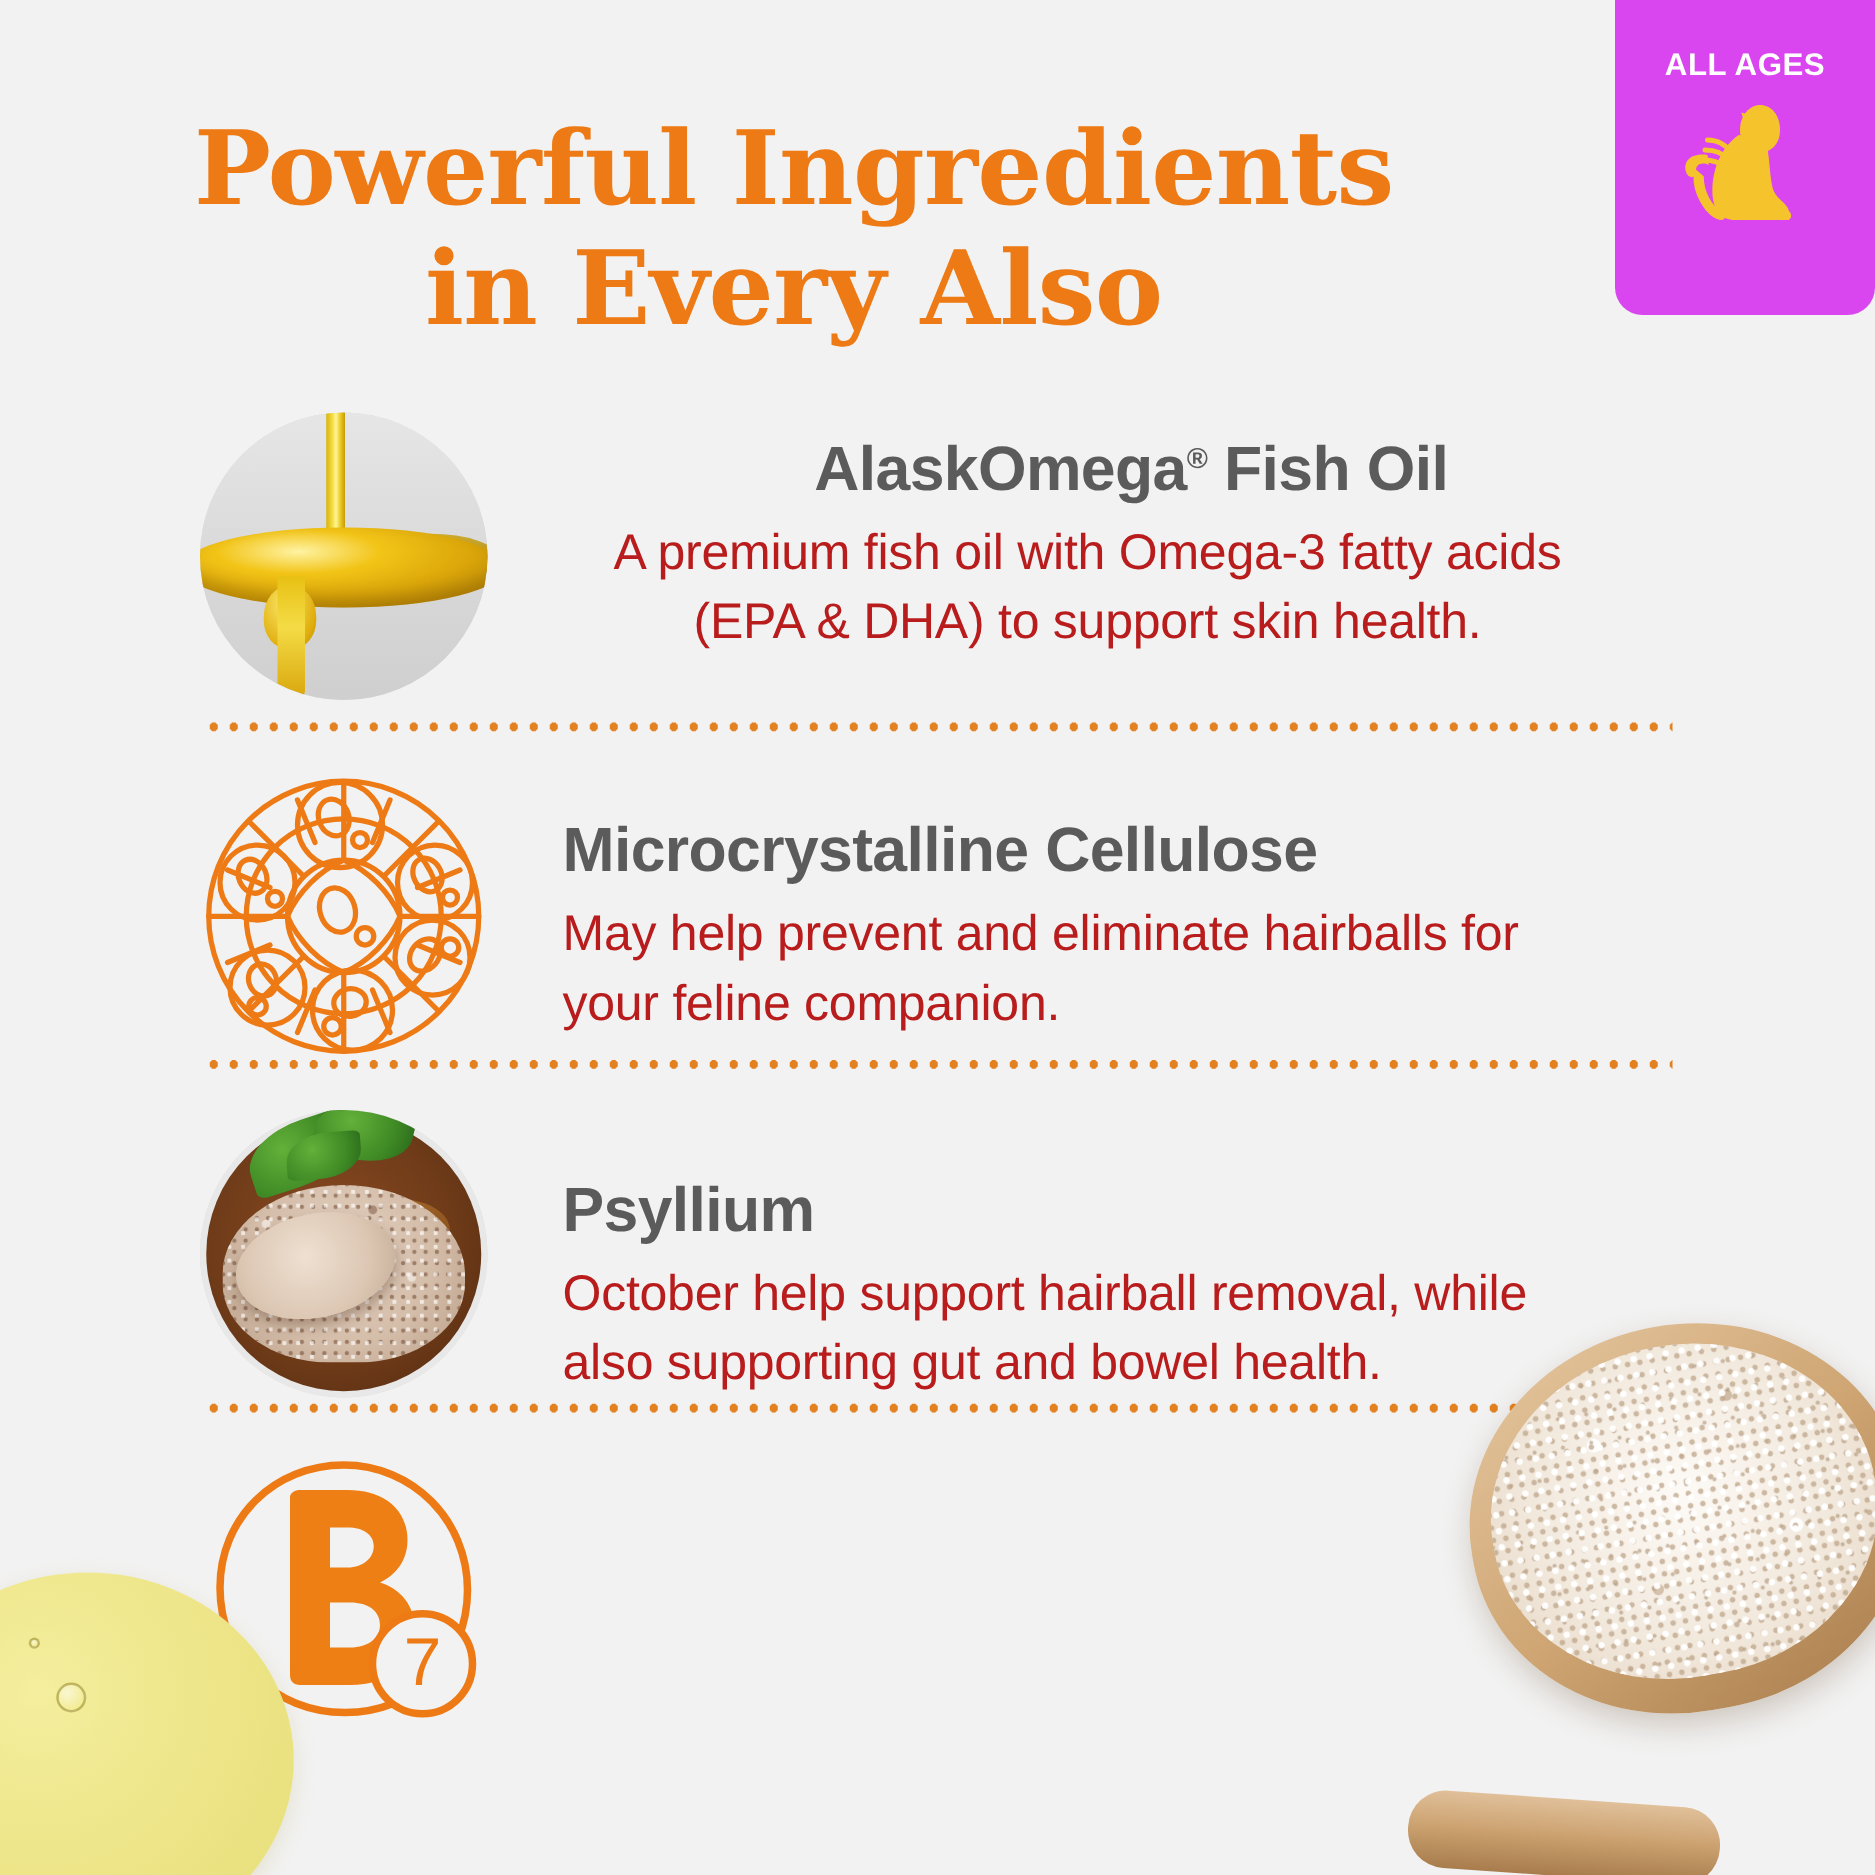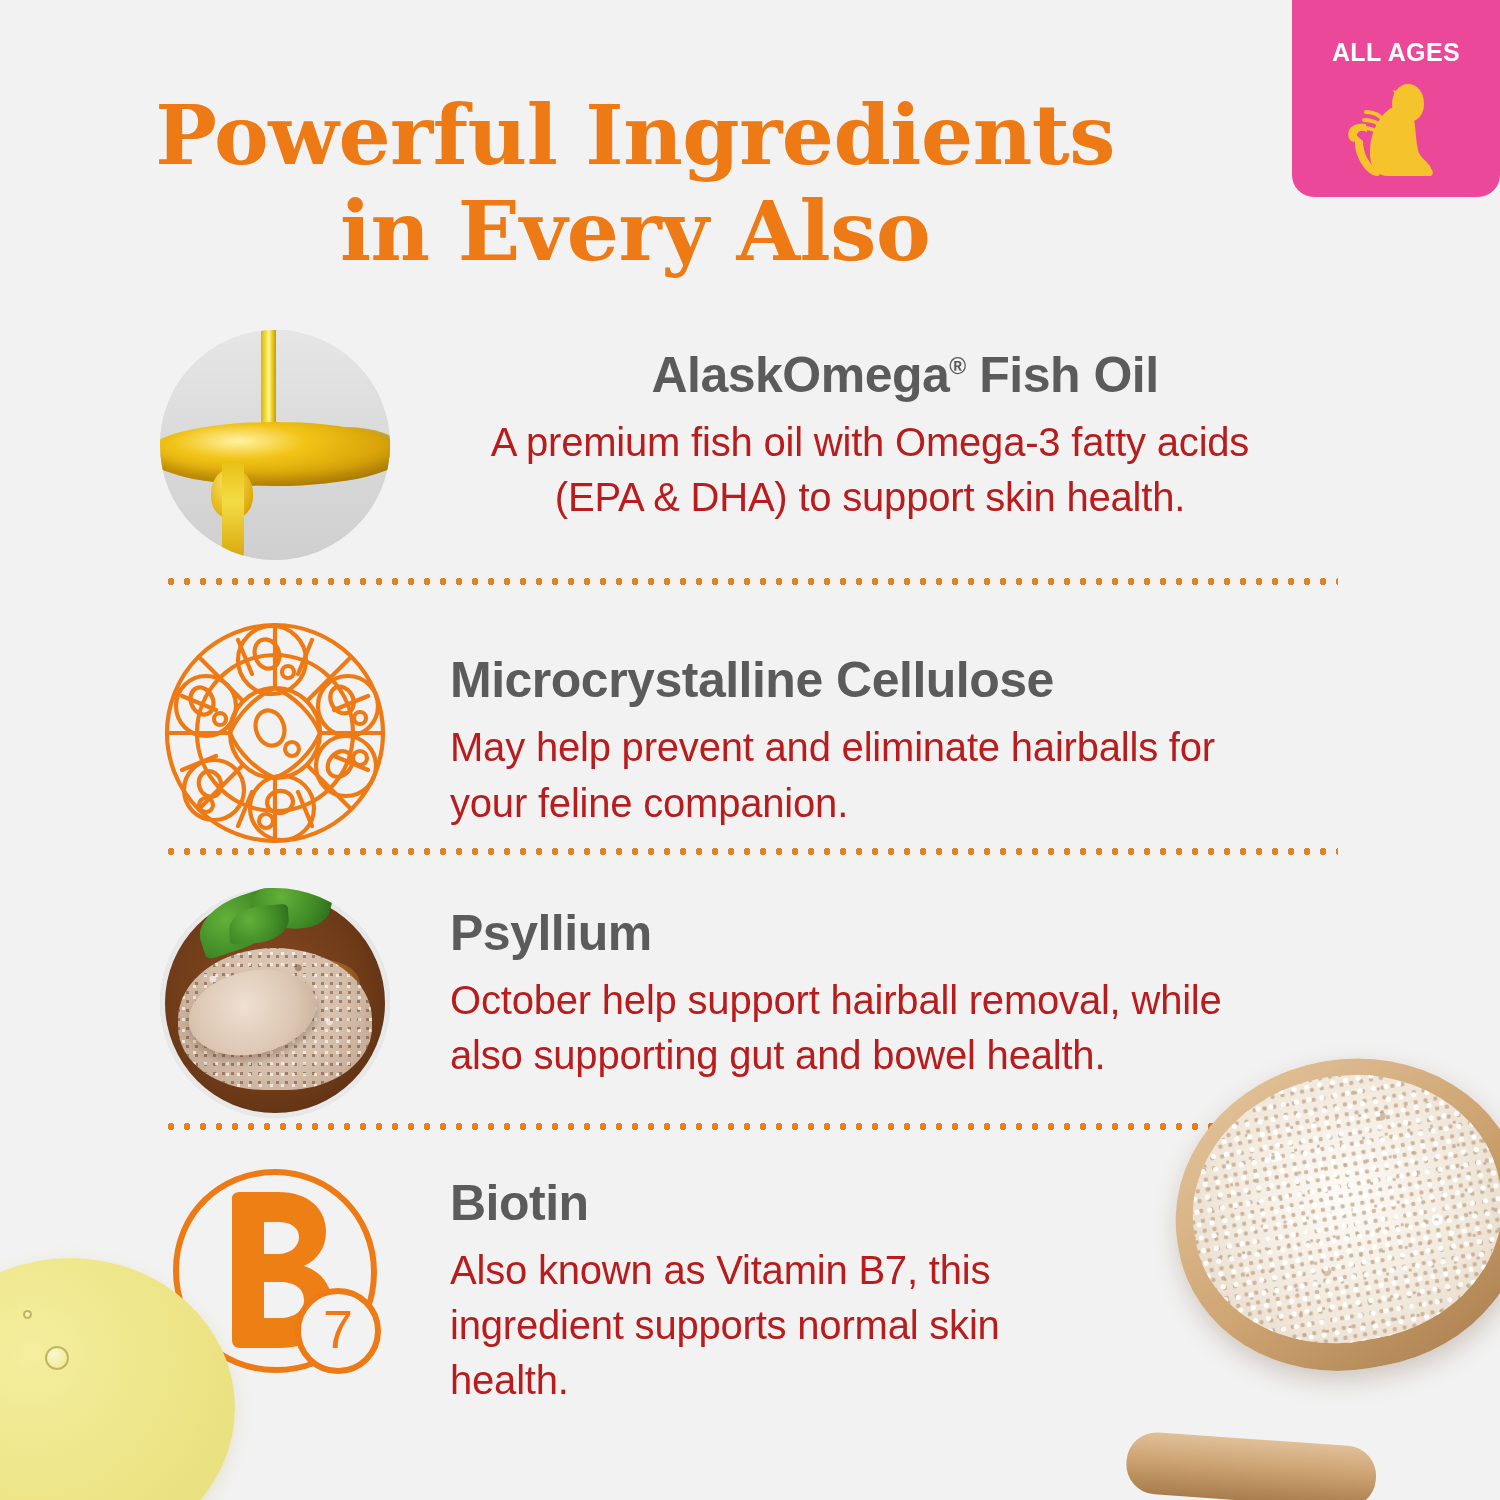--- a/index.html
+++ b/index.html
@@ -22,22 +22,22 @@
     background: #f2f2f2;
     overflow: hidden;
   }
 
   
   .badge {
     position: absolute;
     top: 0;
     left: 1292px;
     width: 208px;
-    height: 197px;
-    background: #ec4899;
+    height: 252px;
+    background: #d946ef;
     border-radius: 0 0 22px 22px;
     overflow: hidden;
   }
   .badge-label {
     position: absolute;
     top: 40px;
     left: 0;
     width: 100%;
     text-align: center;
     color: #ffffff;
@@ -440,21 +440,21 @@
         </svg>
       </div>
       <div class="row-text">
         <h2 class="ing-title">Microcrystalline Cellulose</h2>
         <p class="ing-desc">May help prevent and eliminate hairballs for your feline companion.</p>
       </div>
     </div>
 
     <div class="divider" style="top:518px; width:1175px;"></div>
 
-    <div class="row" style="top:558px;">
+    <div class="row" style="top:558px;align-items:flex-end;">
       <div class="row-icon">
         <div class="photo-circle">
           <div class="psy-photo">
             <div class="psy-bowl"></div>
             <div class="psy-leaf a"></div>
             <div class="psy-leaf b"></div>
             <div class="psy-leaf c"></div>
             <div class="psy-spoonwood"></div>
             <div class="psy-heap">
                 <span class="psy-heap-speck"></span>
@@ -479,24 +479,20 @@
 
           <path d="M72 40 C72 36 76 34 80 34 L118 34 C150 34 166 52 166 74 C166 90 157 102 144 108
                    C160 113 172 126 172 146 C172 172 152 190 120 190 L80 190 C75 190 72 187 72 182 Z
                    M104 64 L104 96 L118 96 C131 96 139 88 139 79 C139 70 131 64 118 64 Z
                    M104 124 L104 160 L120 160 C135 160 144 152 144 142 C144 131 135 124 120 124 Z" fill="#ee7f15"></path>
 
           <circle cx="178" cy="173" r="40" fill="#f2f2f2" stroke="#ed7a14" stroke-width="6"></circle>
           <text x="178" y="190" text-anchor="middle" font-family="Liberation Sans, sans-serif" font-size="54" fill="#ed7a14">7</text>
         </svg>
       </div>
-      <div class="row-text">
-        <h2 class="ing-title">Biotin</h2>
-        <p class="ing-desc narrow">Also known as Vitamin B7, this ingredient supports normal skin health.</p>
-      </div>
     </div>
 
   </div>
 
   <div class="spoon-photo">
     <div class="spoon-handle"></div>
     <div class="spoon-bowl">
       <div class="spoon-husk">
           <span class="spoon-husk-speck"></span>
         </div>

